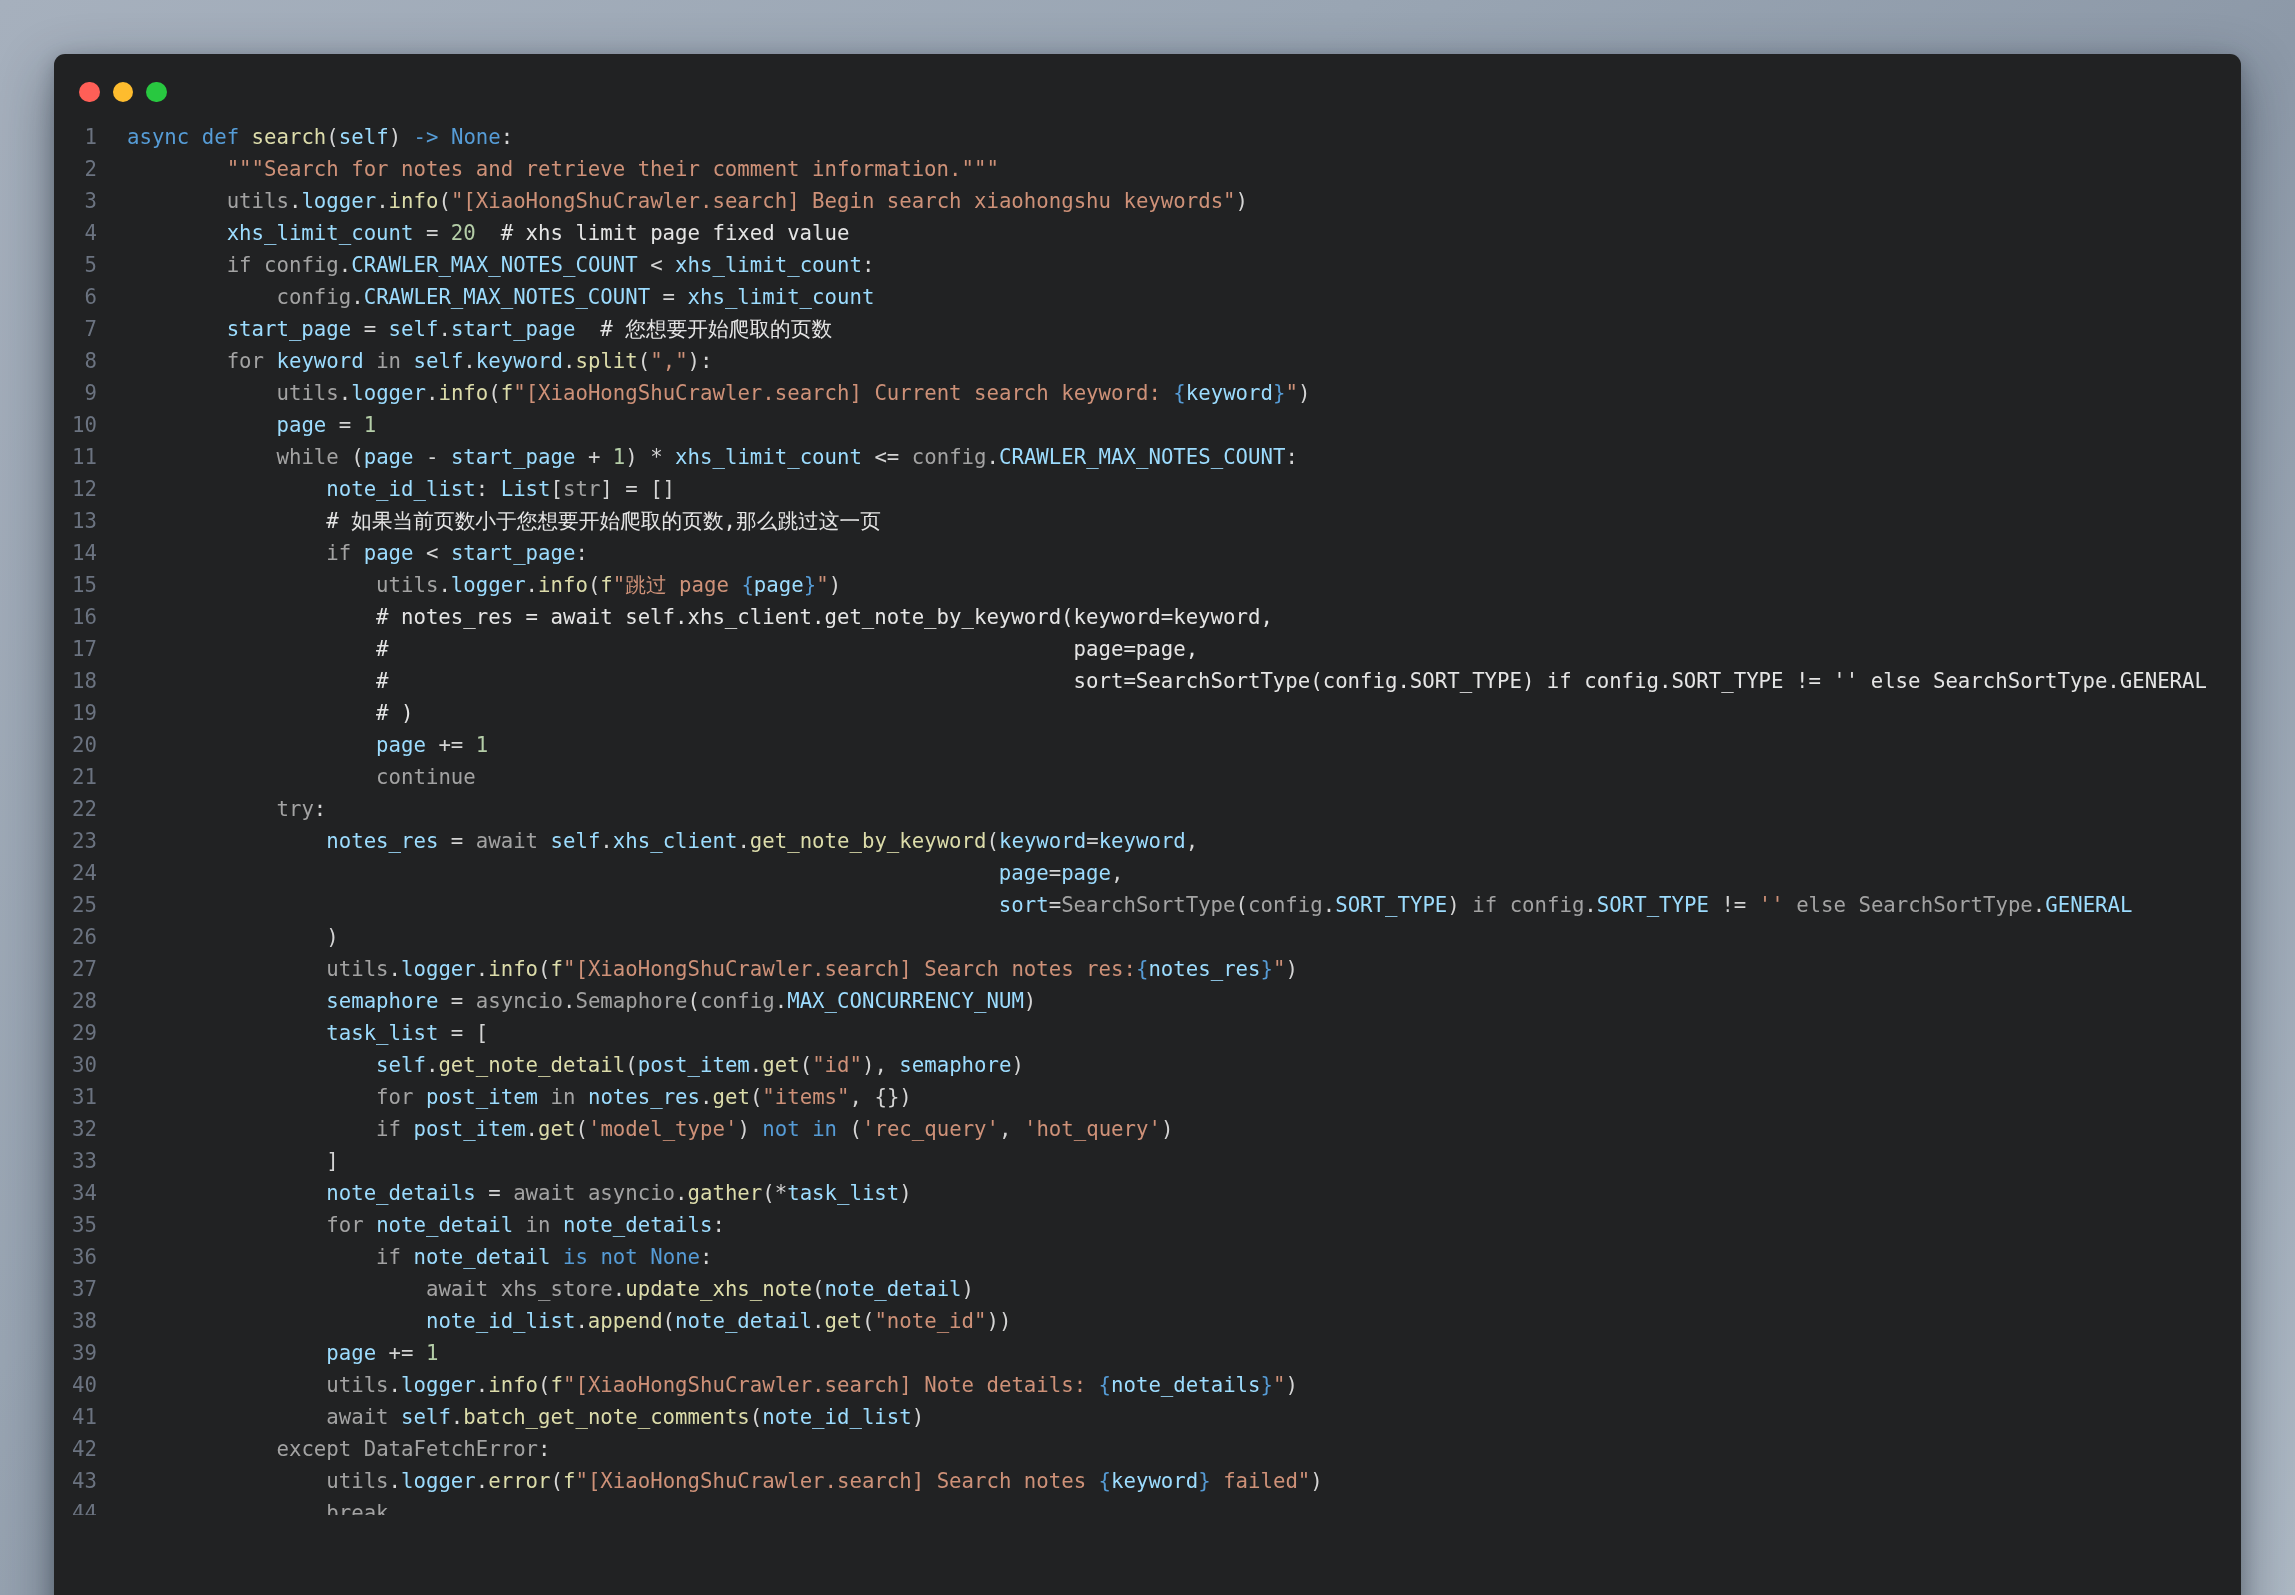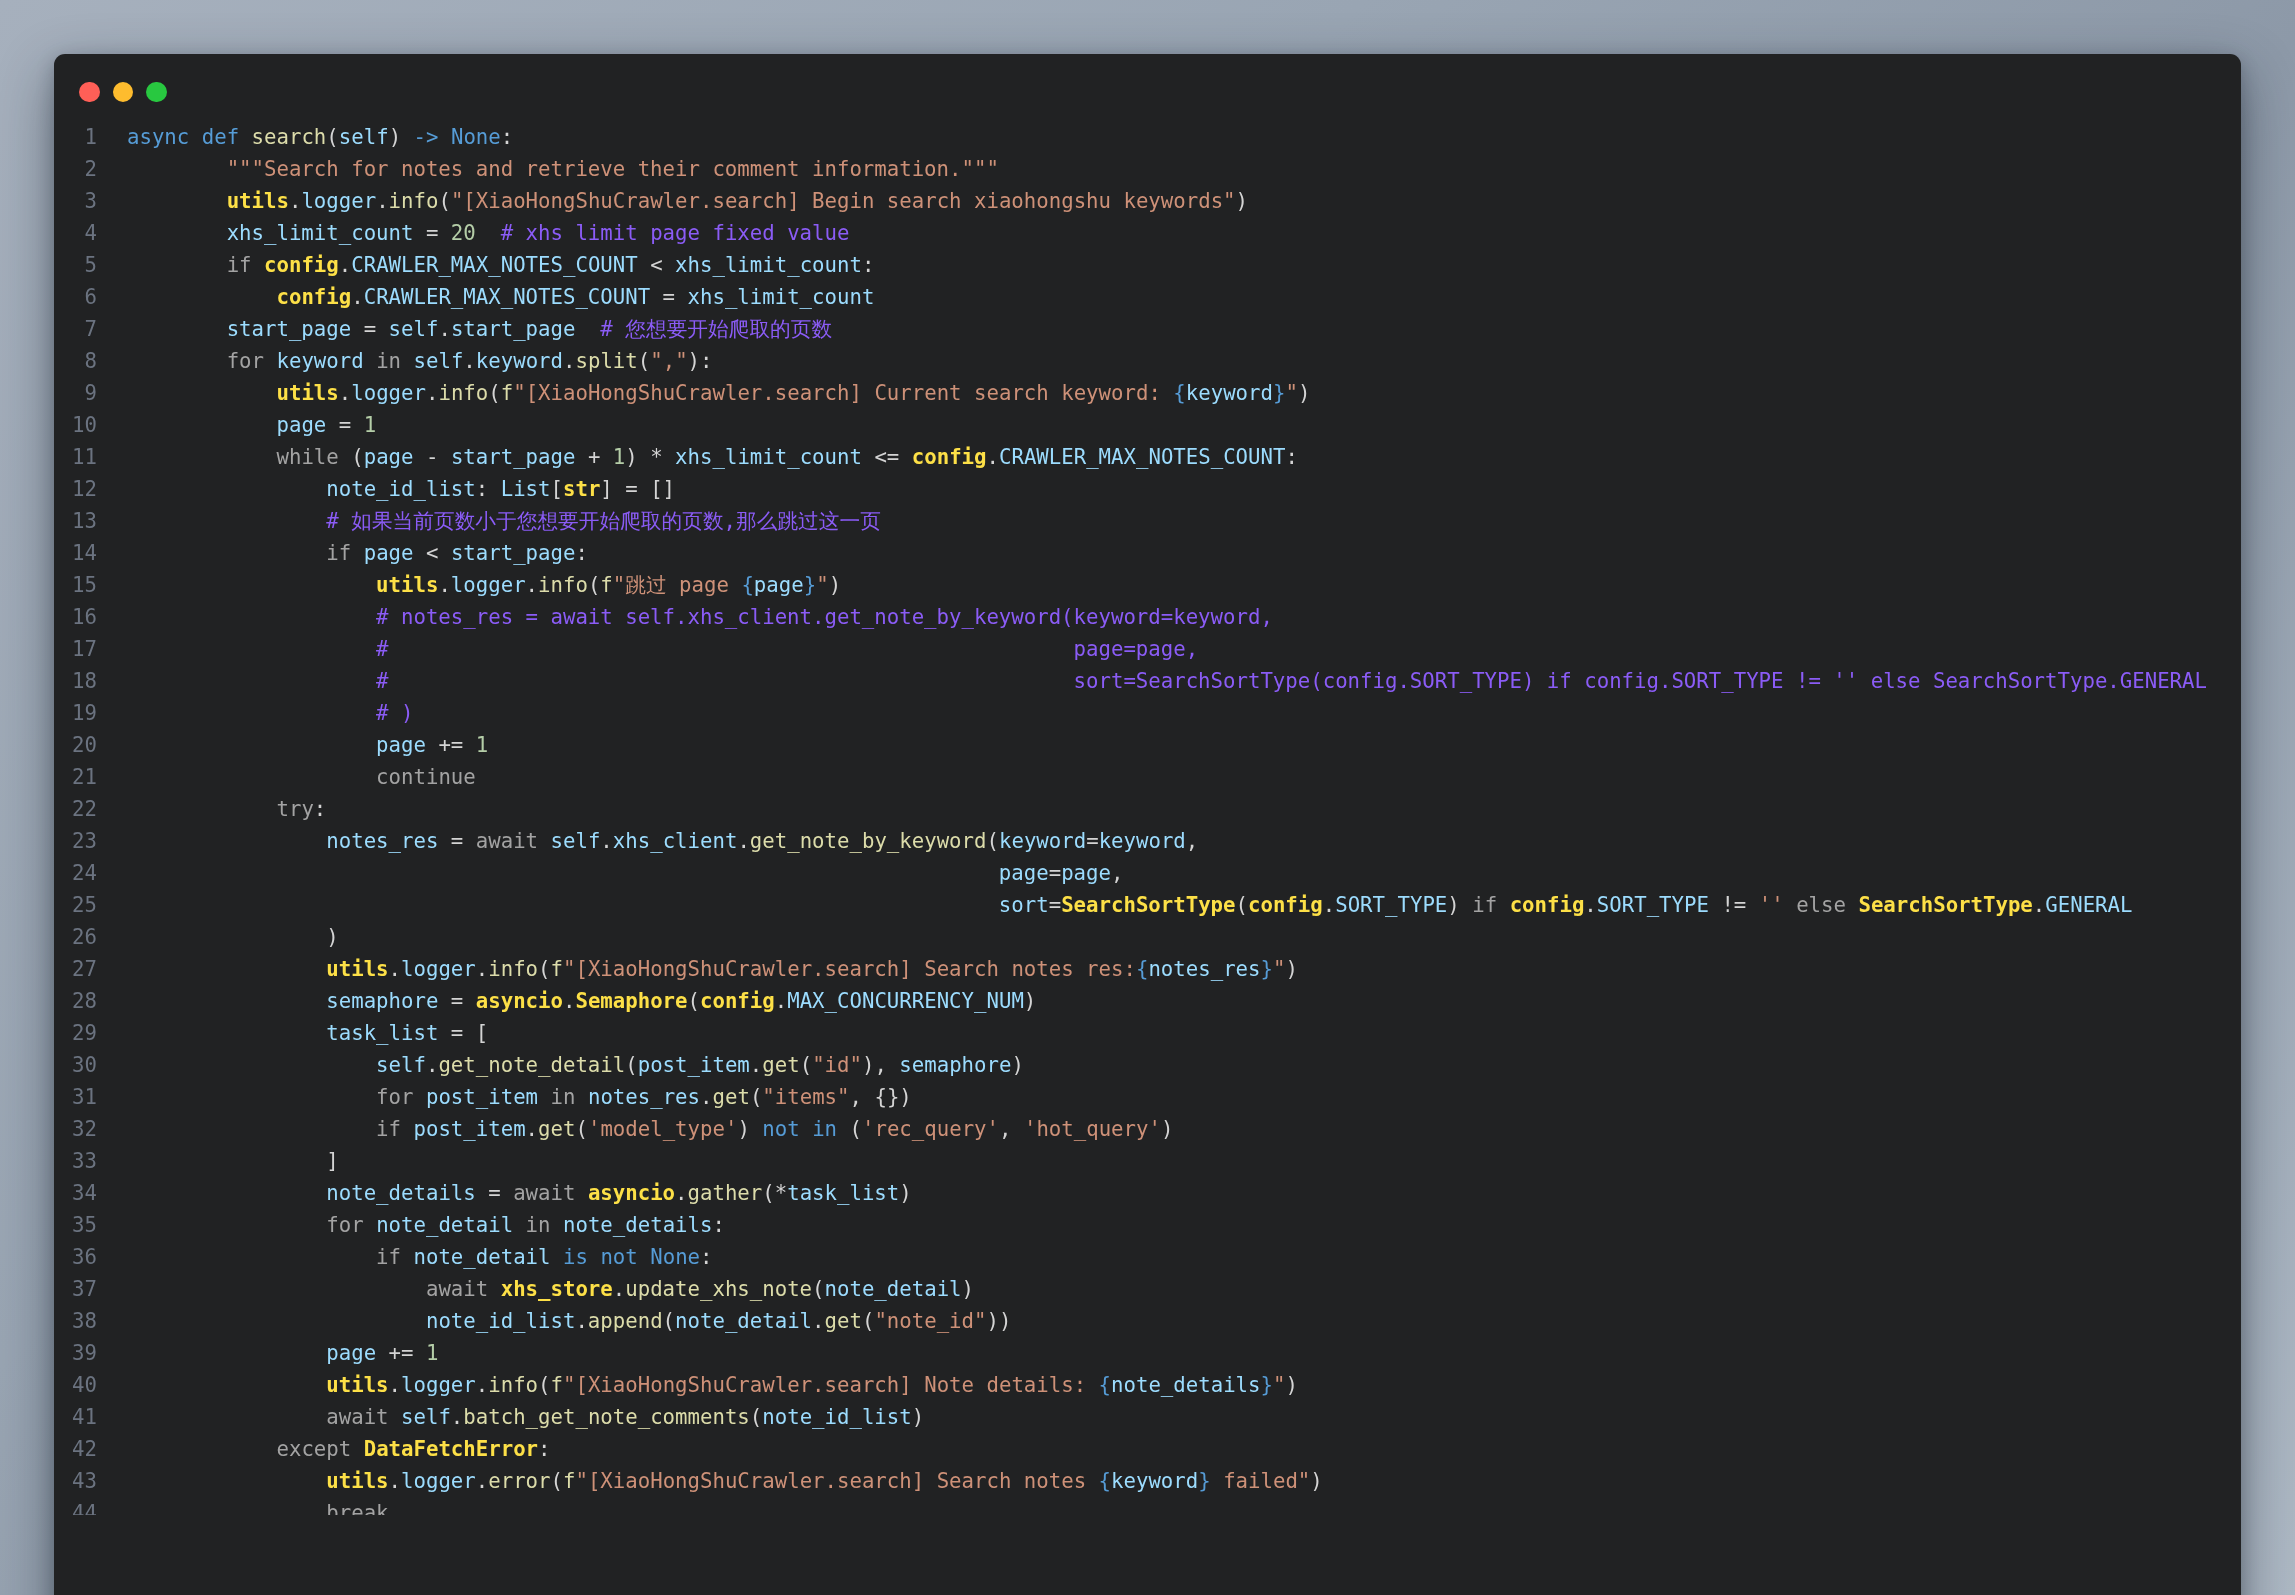--- a/index.html
+++ b/index.html
@@ -43,25 +43,25 @@
   .ln {
     display: inline-block;
     width: 43px;
     margin-right: 30px;
     text-align: right;
     color: #6b7380;
   }
   .tok-b { color: #569cd6; }  
   .tok-m { color: #a3a3a3; }  
   .tok-y { color: #dcdcaa; }  
-  .tok-t { color: #fde047; font-weight: bold; }  
+  .tok-t { color: #a3a3a3; }  
   .tok-v { color: #9cdcfe; }  
   .tok-s { color: #ce9178; }  
   .tok-n { color: #b5cea8; }  
-  .tok-c { color: #8b5cf6; }  
+  .tok-c { color: #e5e5e5; }  
   .tok-p { color: #d4d4d4; }  
 </style>
 </head>
 <body>
 
 <div class="window">
   <div class="titlebar">
     <div class="traffic-lights">
         <div class="light" style="background: rgb(255, 95, 87);"></div>
         <div class="light" style="background: rgb(254, 188, 46);"></div>

